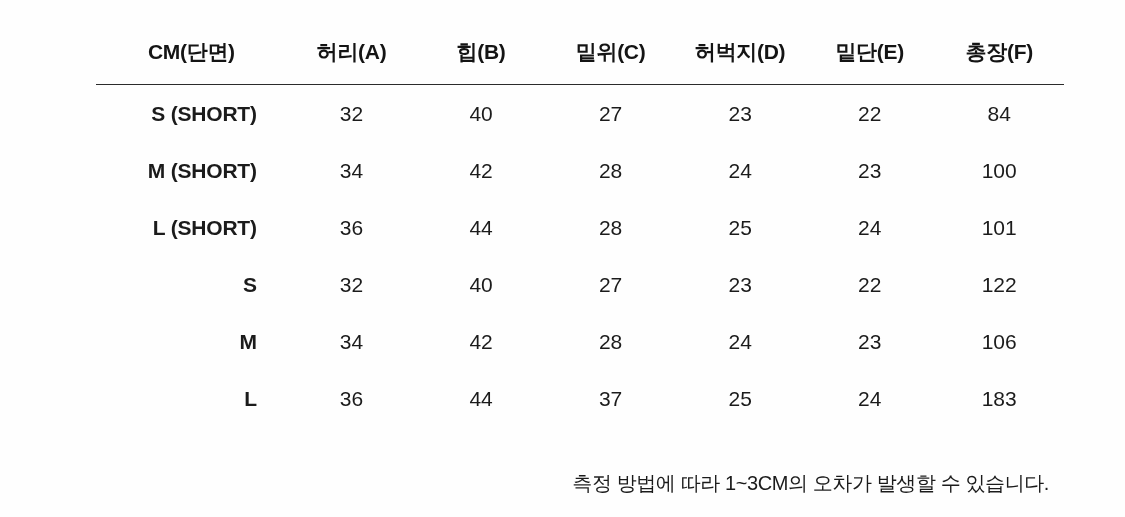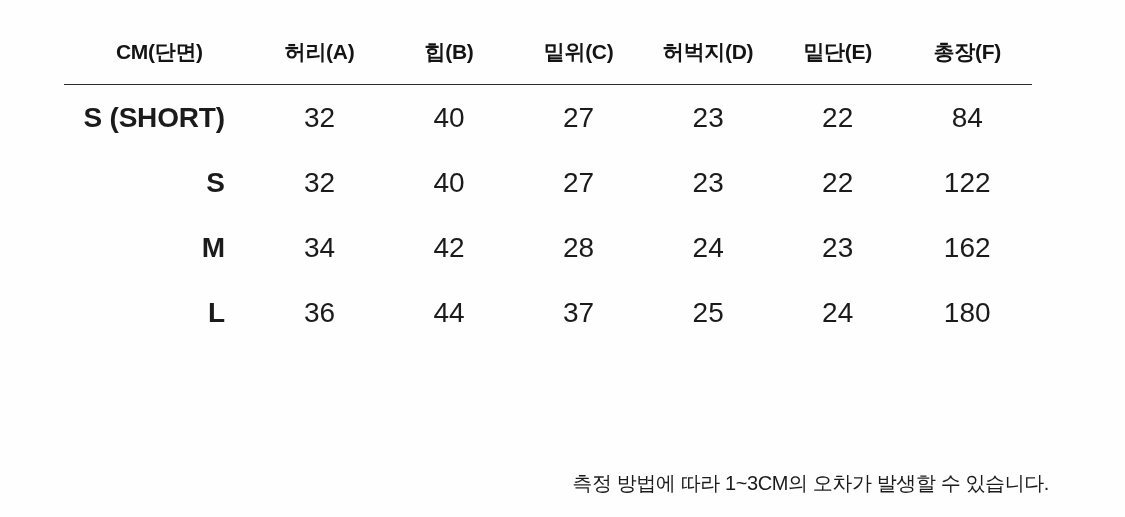--- a/index.html
+++ b/index.html
@@ -18,42 +18,42 @@
   .sheet {
     position: absolute;
     left: 0;
     top: 0;
     width: 1125px;
     height: 517px;
     background: #fefefe;
   }
   table.size-table {
     position: absolute;
-    left: 64px;
+    left: 96px;
     top: 28px;
     width: 968px;
     border-collapse: collapse;
     table-layout: fixed;
   }
   table.size-table col.c-label { width: 190px; }
   table.size-table col.c-data  { width: 129px; }
 
   table.size-table thead th {
     font-size: 21px;
     font-weight: bold;
     text-align: center;
     padding: 10px 0 18px 0;
     color: #141414;
     letter-spacing: -0.3px;
   }
   table.size-table thead tr {
     border-bottom: 1.6px solid #2b2b2b;
   }
   table.size-table tbody td {
-    font-size: 28px;
+    font-size: 21px;
     text-align: center;
     padding: 17px 0 16px 0;
     color: #1b1b1b;
     font-weight: normal;
   }
   table.size-table tbody td.row-label {
     font-weight: bold;
     text-align: right;
     padding-right: 30px;
     letter-spacing: -0.2px;
@@ -102,45 +102,63 @@
       <tr>
         <td class="row-label">S (SHORT)</td>
         <td>32</td>
         <td>40</td>
         <td>27</td>
         <td>23</td>
         <td>22</td>
         <td>84</td>
       </tr>
       <tr>
+        <td class="row-label">M (SHORT)</td>
+        <td>34</td>
+        <td>42</td>
+        <td>28</td>
+        <td>24</td>
+        <td>23</td>
+        <td>100</td>
+      </tr>
+      <tr>
+        <td class="row-label">L (SHORT)</td>
+        <td>36</td>
+        <td>44</td>
+        <td>28</td>
+        <td>25</td>
+        <td>24</td>
+        <td>101</td>
+      </tr>
+      <tr>
         <td class="row-label">S</td>
         <td>32</td>
         <td>40</td>
         <td>27</td>
         <td>23</td>
         <td>22</td>
         <td>122</td>
       </tr>
       <tr>
         <td class="row-label">M</td>
         <td>34</td>
         <td>42</td>
         <td>28</td>
         <td>24</td>
         <td>23</td>
-        <td>162</td>
+        <td>106</td>
       </tr>
       <tr>
         <td class="row-label">L</td>
         <td>36</td>
         <td>44</td>
         <td>37</td>
         <td>25</td>
         <td>24</td>
-        <td>180</td>
+        <td>183</td>
       </tr>
     </tbody>
   </table>
 
   <div class="notes">
     <div class="note-line">측정 방법에 따라 1~3CM의 오차가 발생할 수 있습니다.</div>
   </div>
 
 </div>
 

